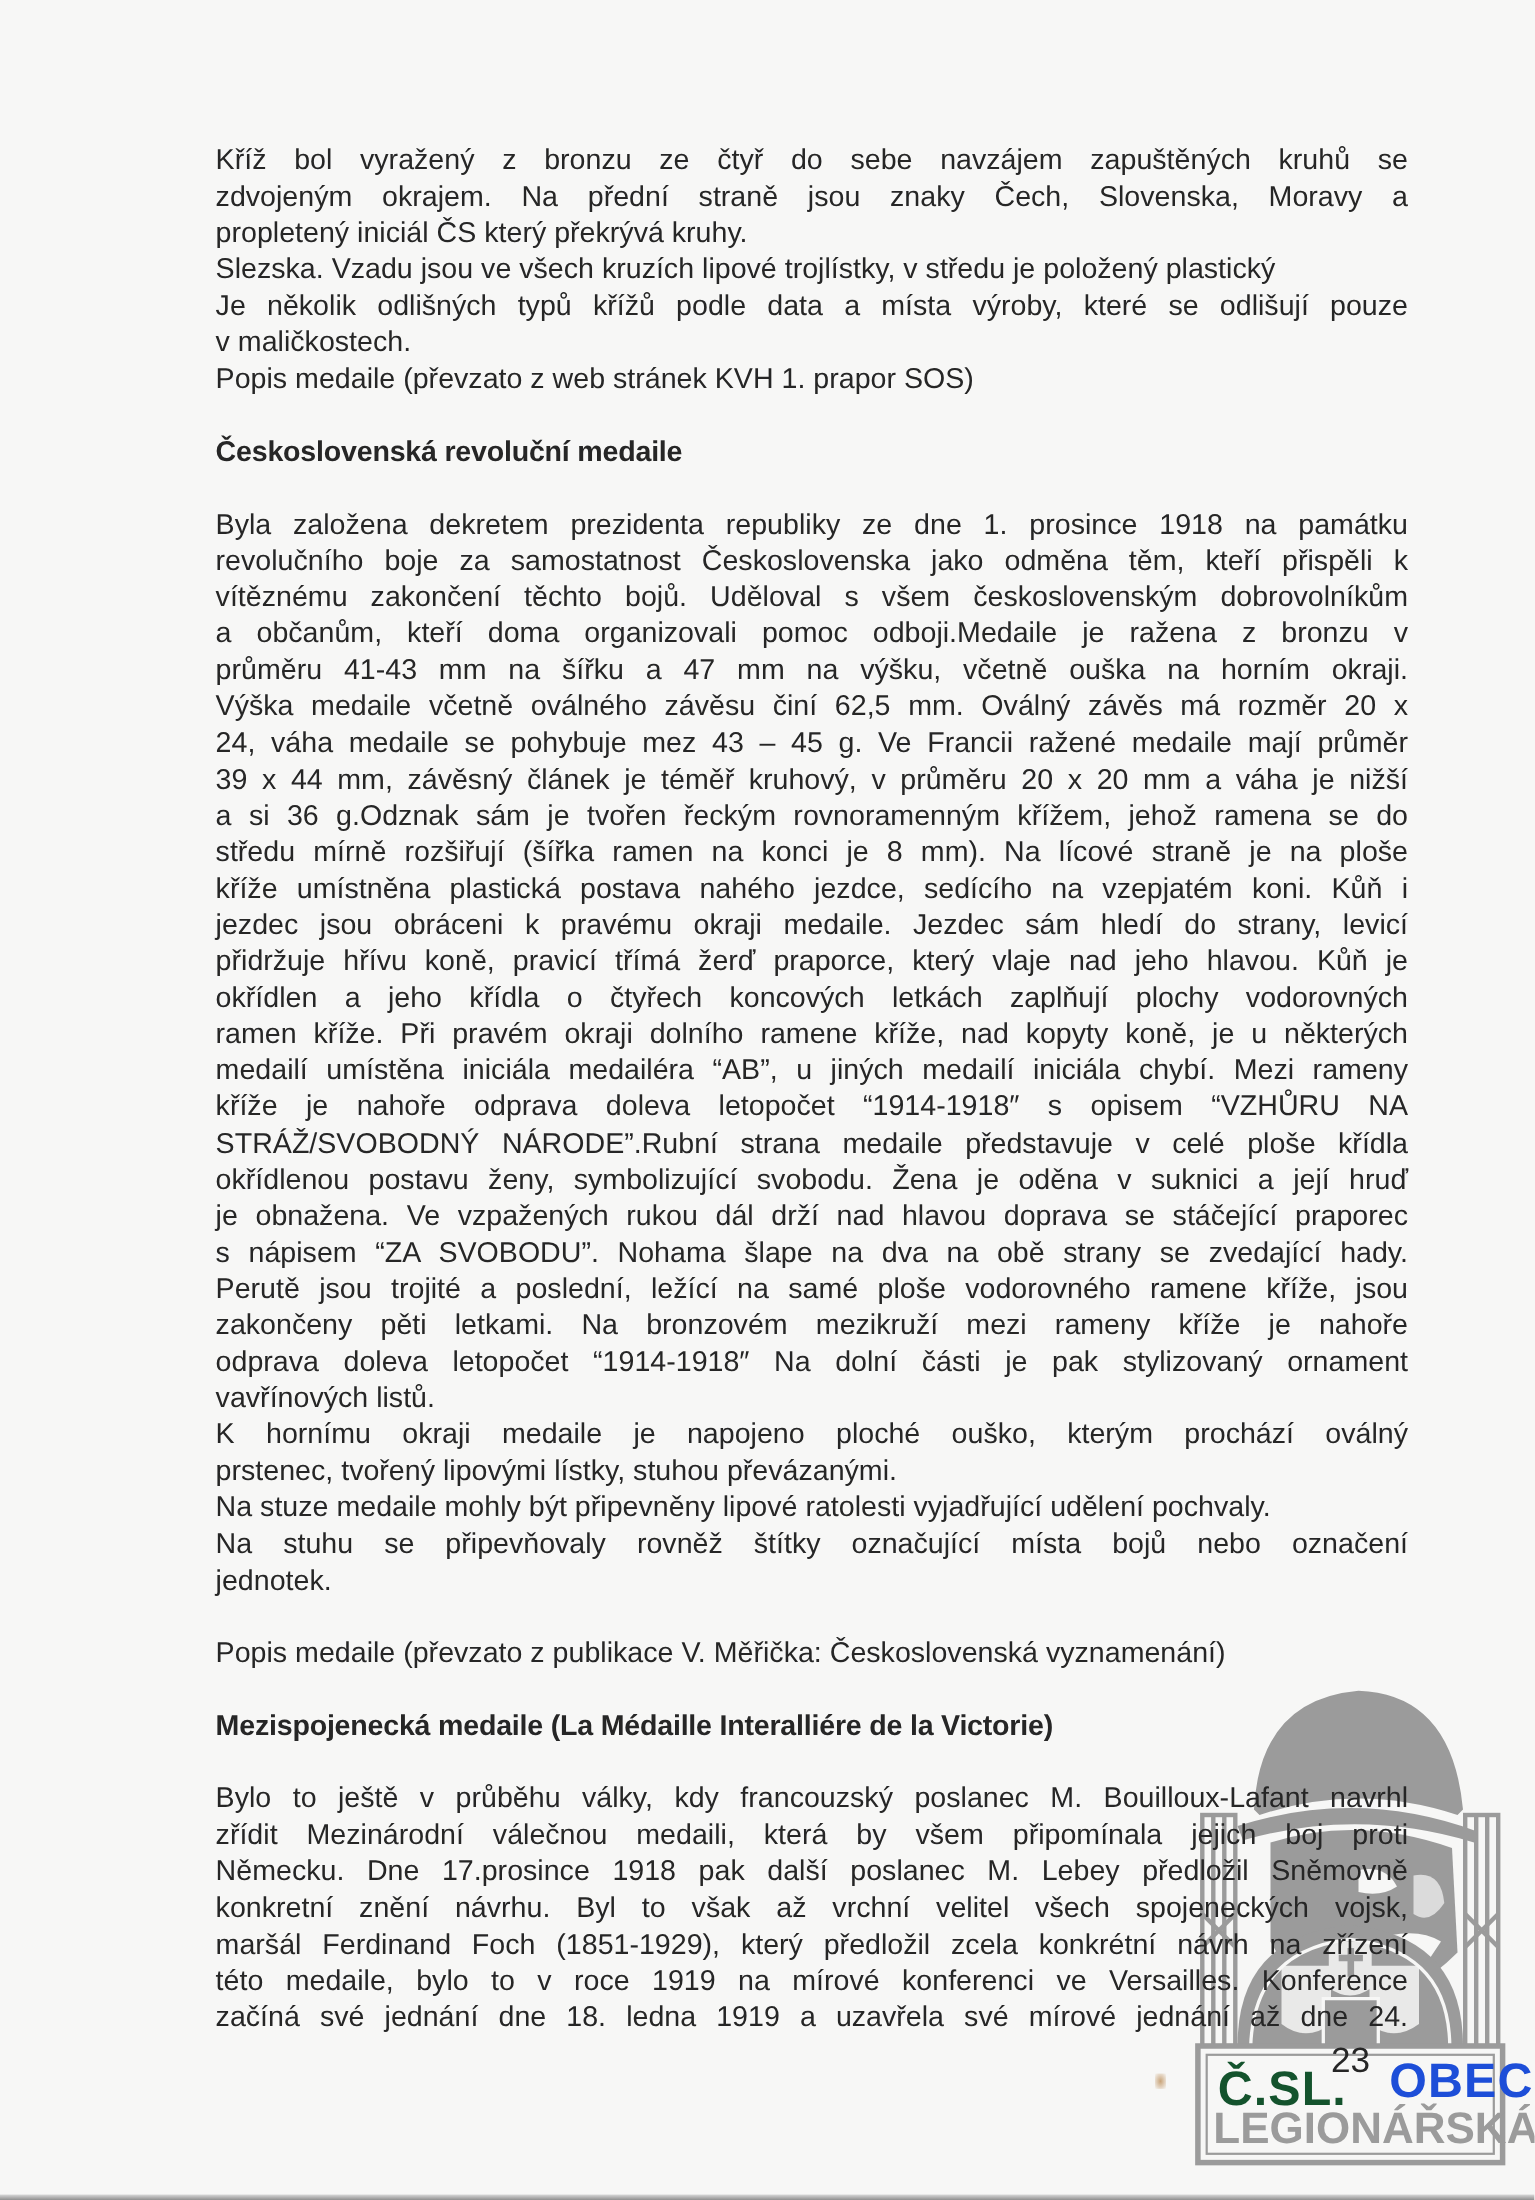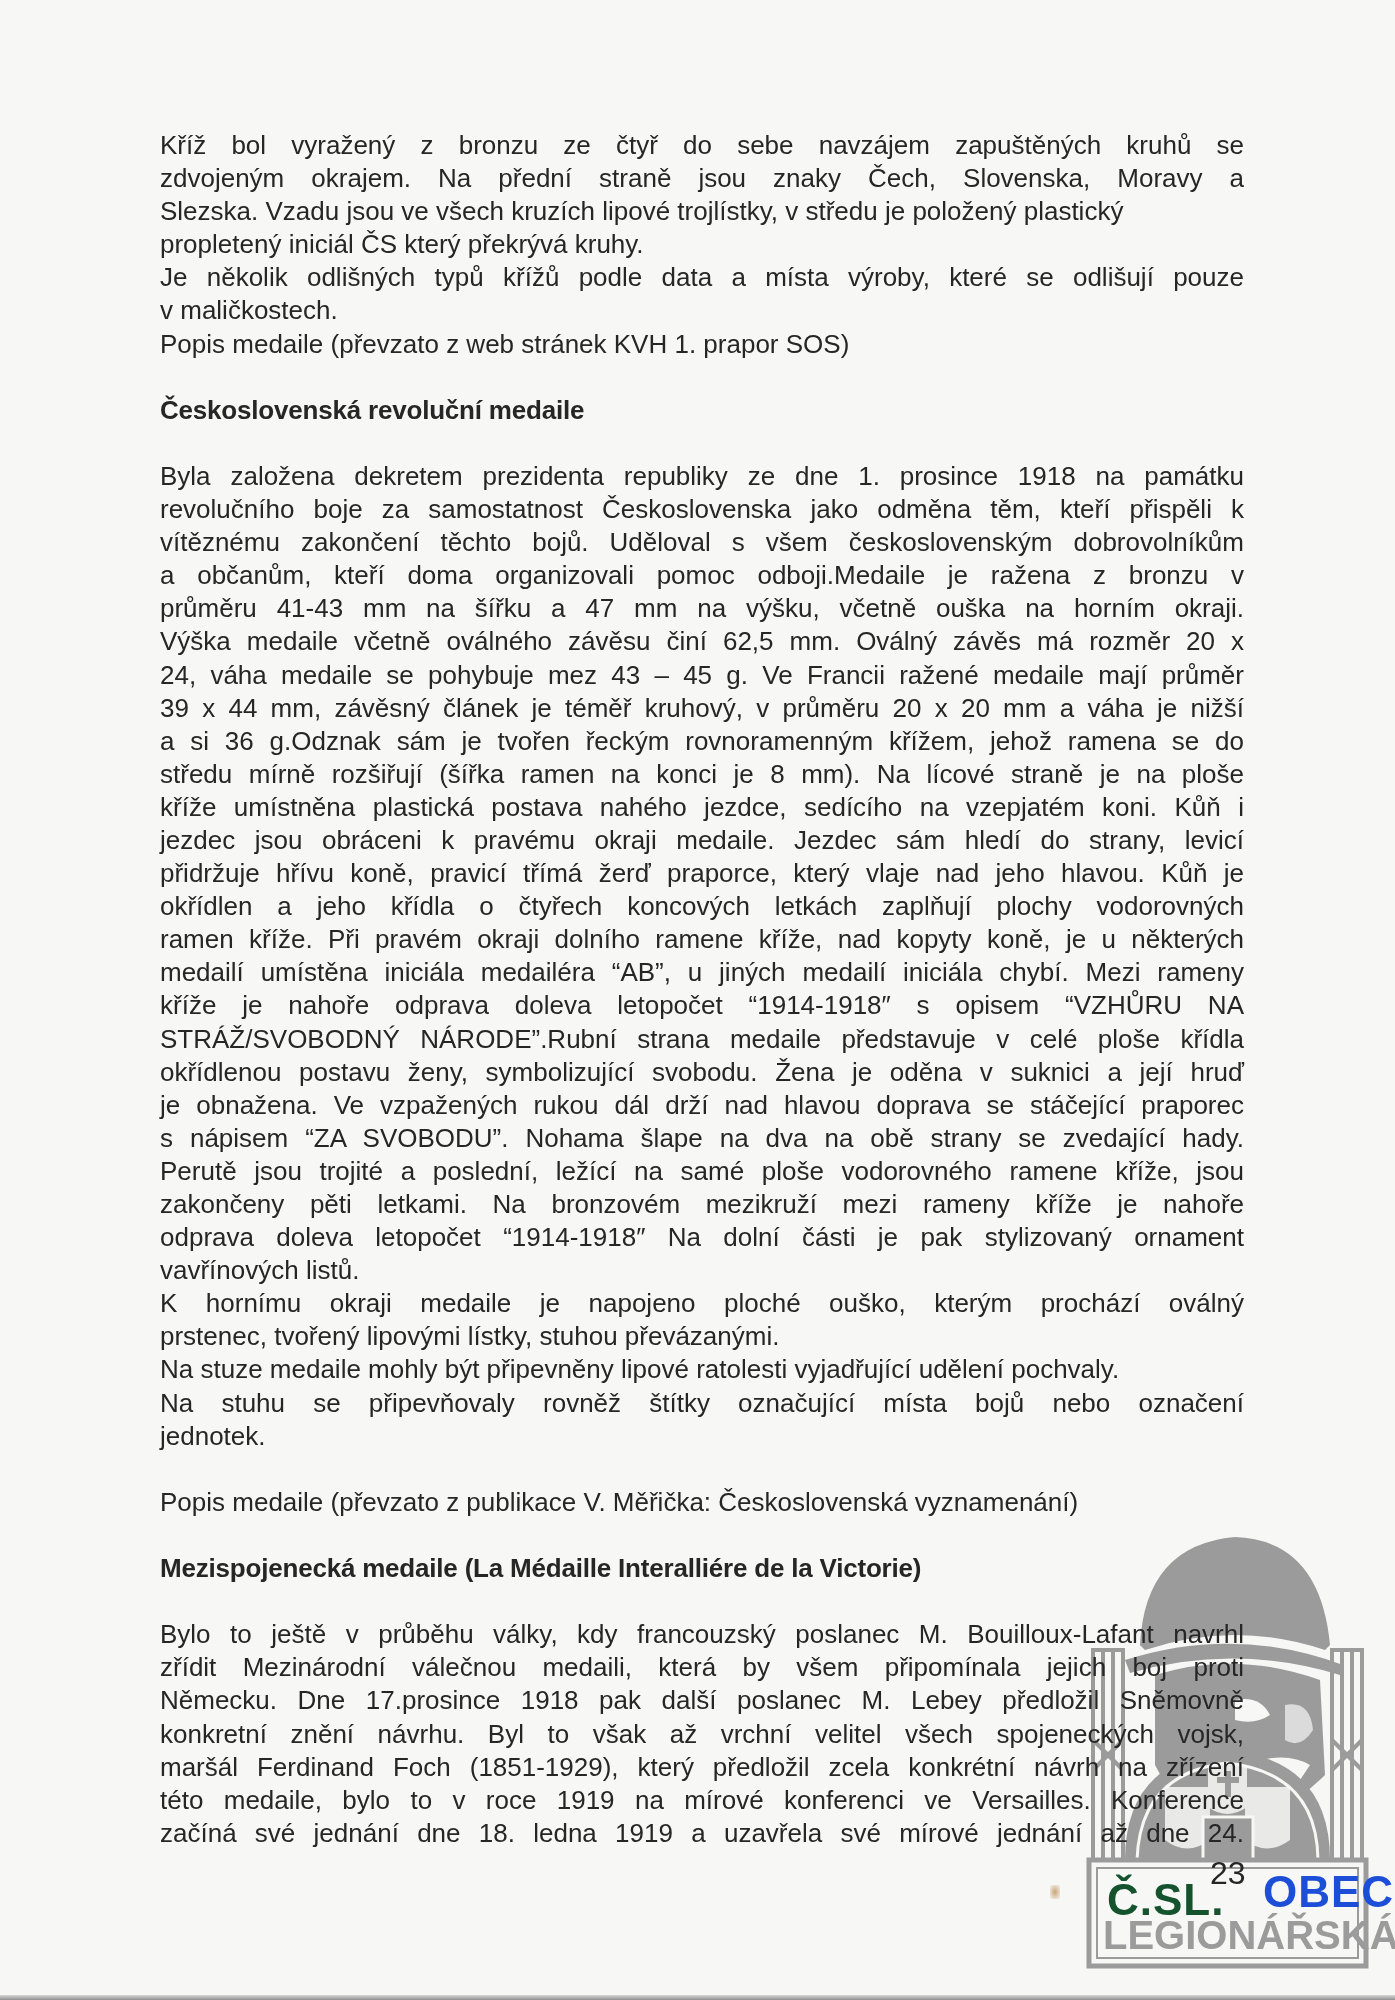--- a/index.html
+++ b/index.html
@@ -24,21 +24,21 @@
   .line.last { text-align-last: left; }
   .blank { height: 33.1px; }
   .heading {
     font-size: 26px; line-height: 33.1px; height: 33.1px;
     font-weight: bold; white-space: nowrap; letter-spacing: -0.2px;
   }
   .logo {
     position: absolute; left: 1085px; top: 1525px; width: 285px; height: 445px;
     z-index: 0;
   }
-  .text-column { z-index: 1; }
+  .text-column { z-index: 1; margin-left: 36px; }
   .page-number {
     position: absolute; left: 1210px; top: 1855px; z-index: 2;
     font-size: 32px; color: #262626;
   }
   .spot {
     position: absolute; left: 1050px; top: 1885px; width: 10px; height: 14px;
     background: radial-gradient(#c9a47a, rgba(201,164,122,0));
   }
 </style>
 </head>
@@ -86,22 +86,22 @@
   <div style="position:absolute; left:18px; top:388px; width:250px; font-size:40px; font-weight:bold; color:#9b9b9b; letter-spacing:0px; white-space:nowrap;text-align:right;">LEGIONÁŘSKÁ</div>
 </div>
 
 <div class="spot"></div>
 
 <div class="text-column">
 
   <div>
     <div class="line">Kříž bol vyražený z bronzu ze čtyř  do sebe navzájem zapuštěných kruhů se</div>
     <div class="line">zdvojeným okrajem. Na přední straně  jsou znaky Čech, Slovenska, Moravy a</div>
+    <div class="line last">propletený iniciál ČS který překrývá kruhy.</div>
     <div class="line last">Slezska. Vzadu jsou ve všech kruzích lipové trojlístky, v středu je položený plastický</div>
-    <div class="line last">propletený iniciál ČS který překrývá kruhy.</div>
     <div class="line">Je několik odlišných typů  křížů podle data a místa výroby, které se odlišují pouze</div>
     <div class="line last">v maličkostech.</div>
     <div class="line last">Popis medaile (převzato z web stránek KVH 1. prapor SOS)</div>
   </div>
   <div class="blank"></div>
   <div class="heading">Československá revoluční medaile</div>
   <div class="blank"></div>
 
   <div>
     <div class="line">Byla založena dekretem prezidenta republiky ze dne 1. prosince 1918 na památku</div>

